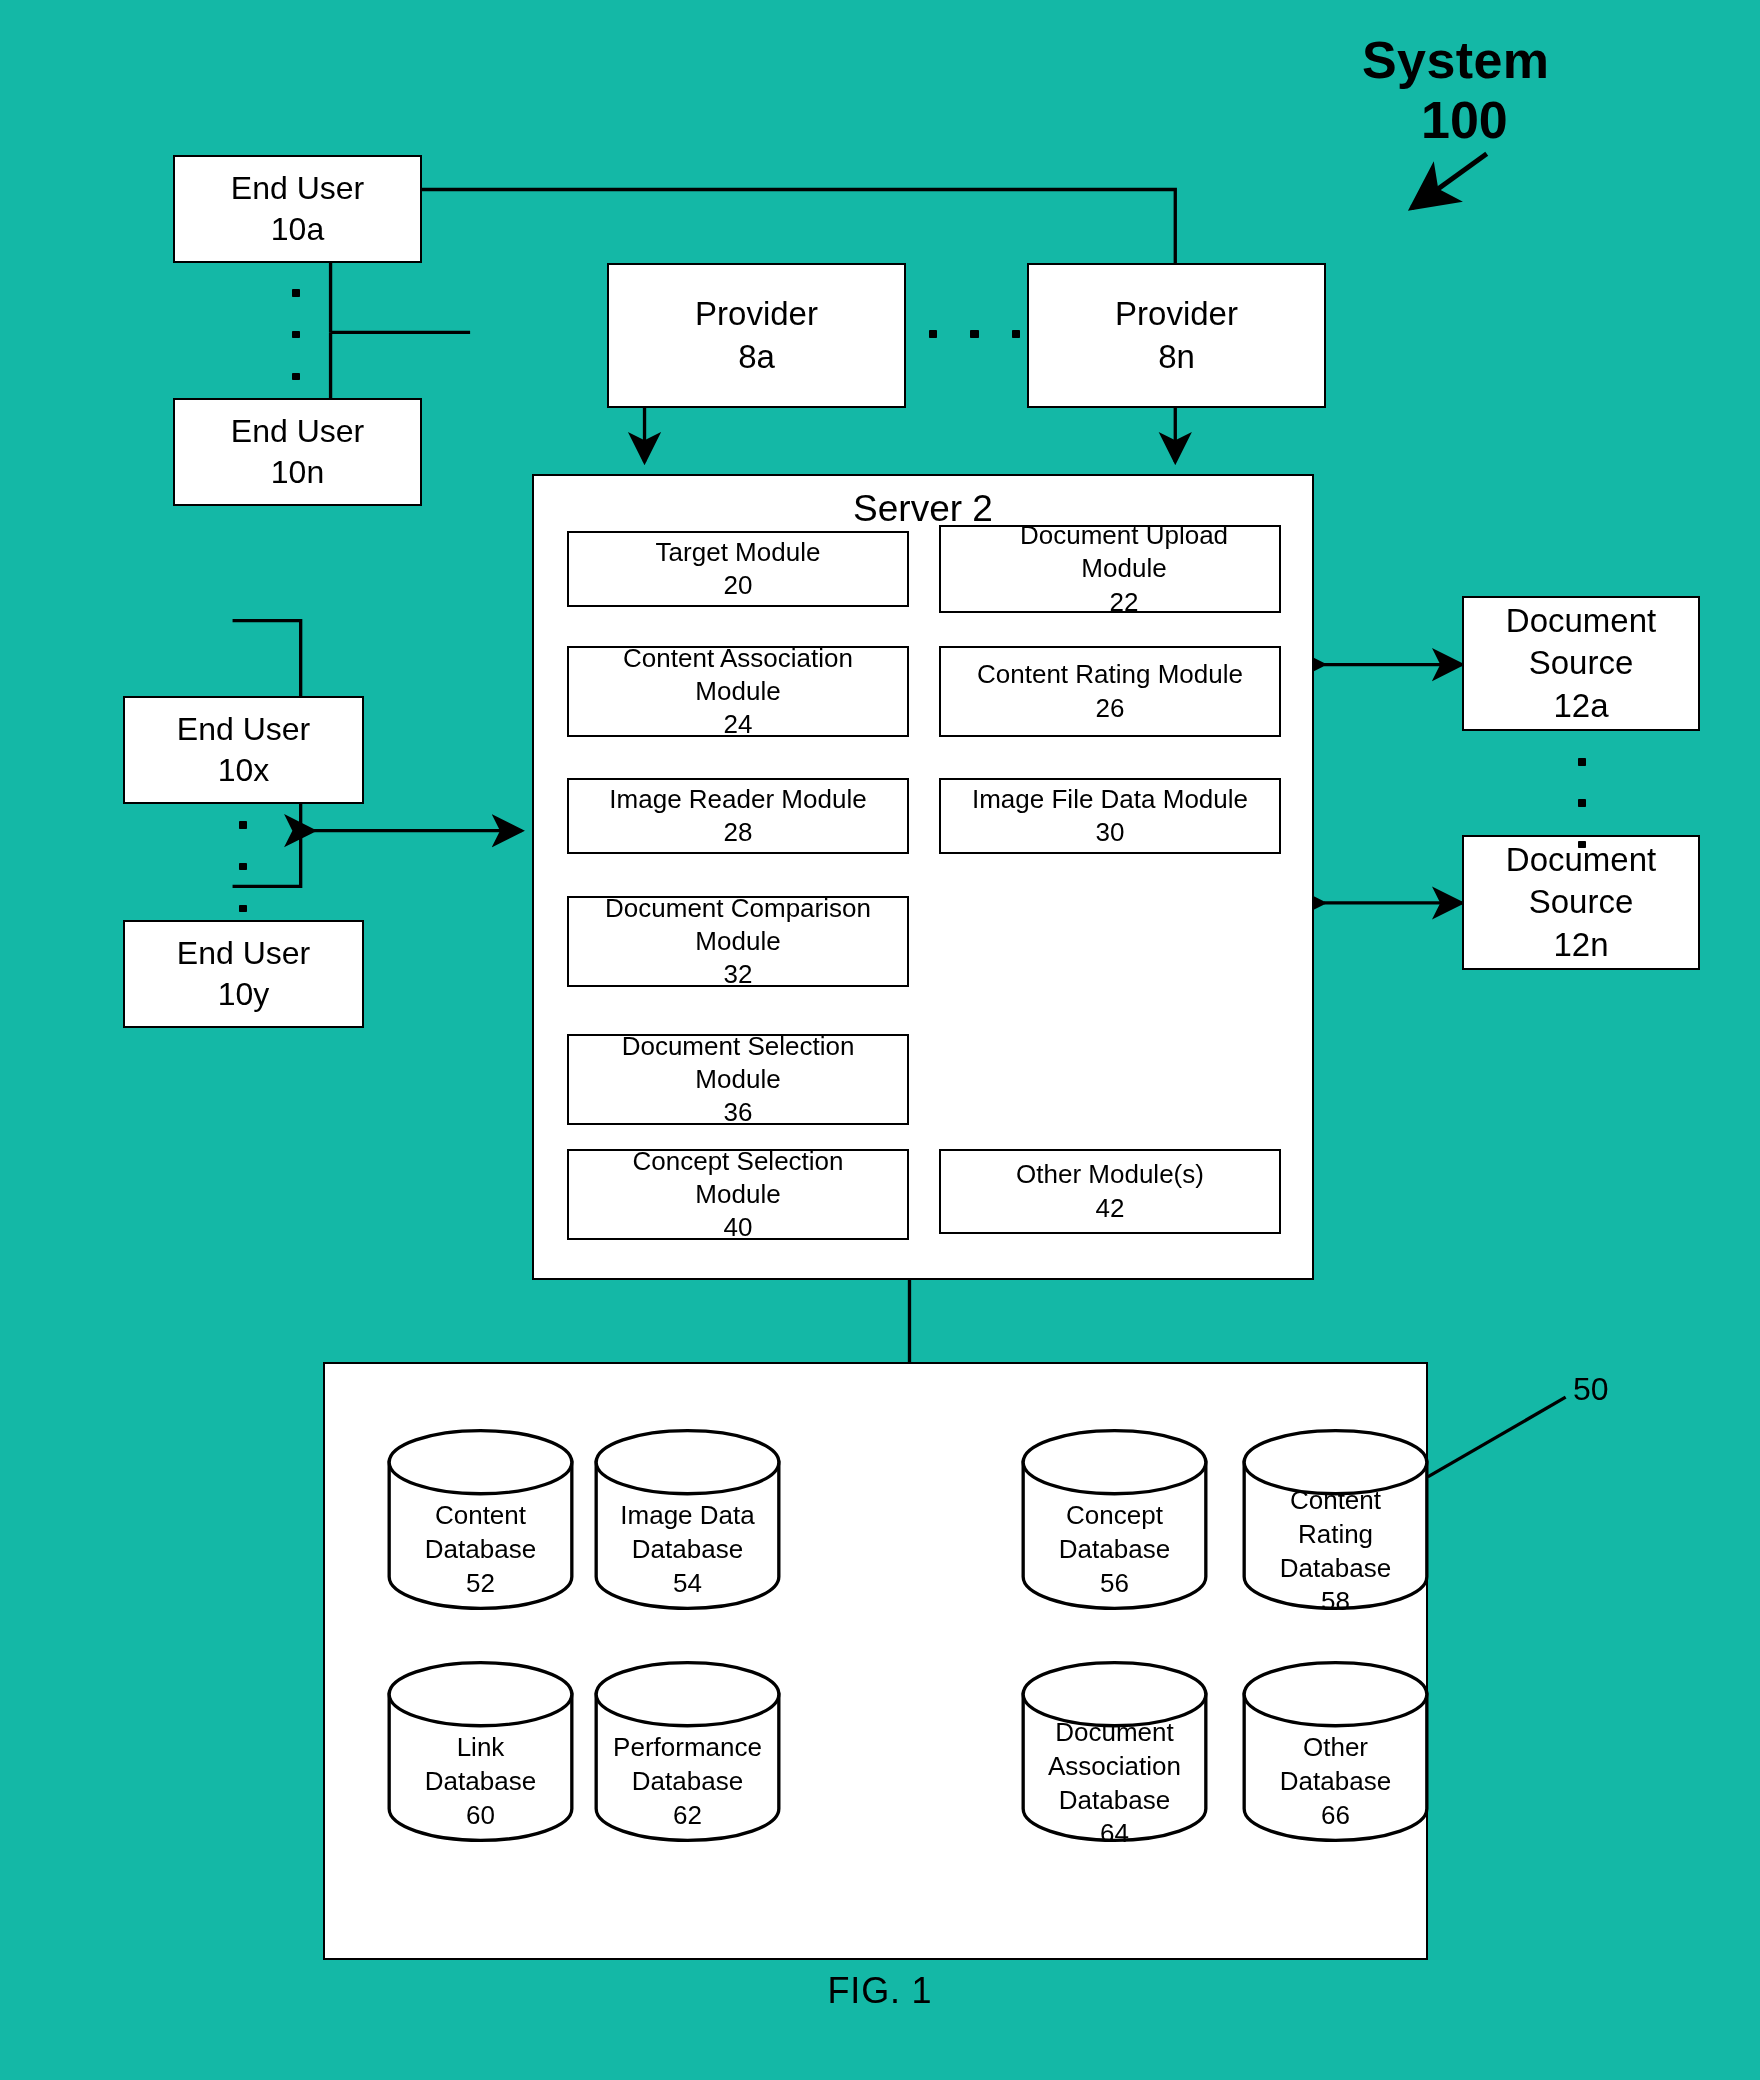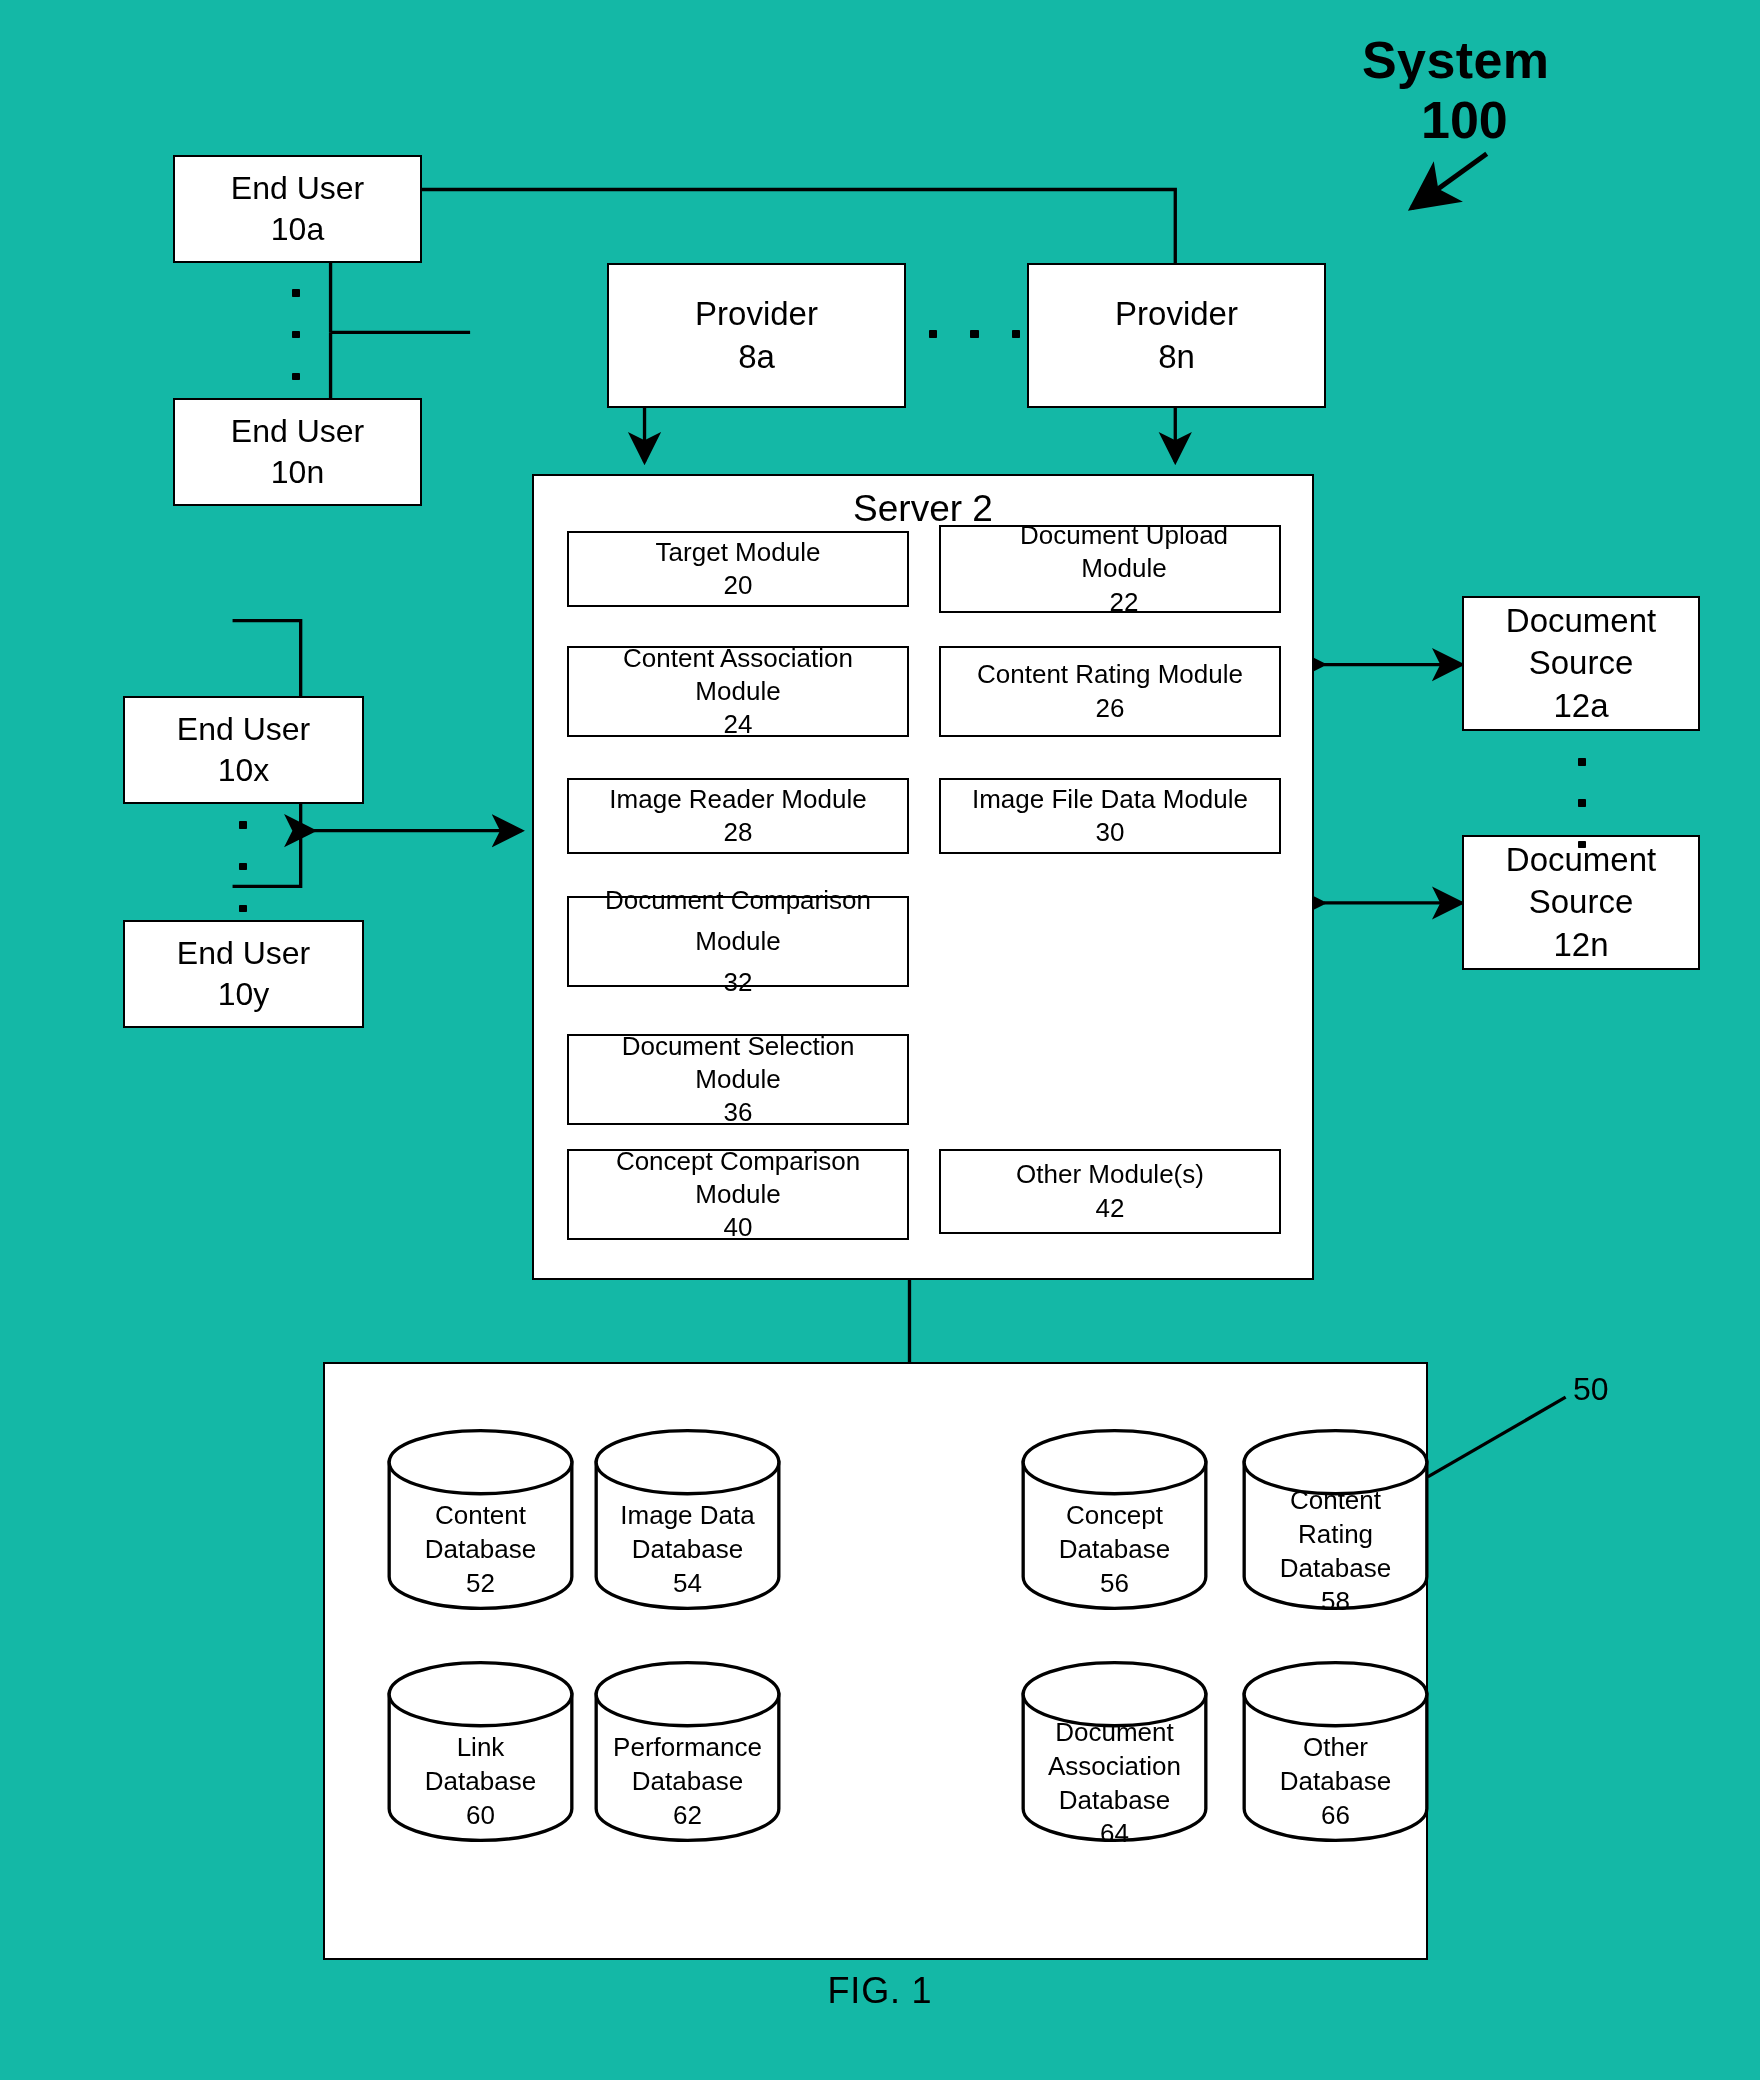--- a/index.html
+++ b/index.html
@@ -283,32 +283,32 @@
   </div>
   <div class="node t-module" style="left:567px; top:646px; width:342px; height:91px;">
     <span class="l1">Content Association</span>
     <span class="l2">Module</span>
     <span class="l3">24</span>
   </div>
   <div class="node t-module" style="left:567px; top:778px; width:342px; height:76px;">
     <span class="l1">Image Reader Module</span>
     <span class="l3">28</span>
   </div>
-  <div class="node t-module" style="left:567px; top:896px; width:342px; height:91px;gap:8px;">
+  <div class="node t-module" style="left:567px; top:896px; width:342px; height:91px;">
     <span class="l1">Document Comparison</span>
     <span class="l2">Module</span>
     <span class="l3">32</span>
   </div>
   <div class="node t-module" style="left:567px; top:1022px; width:342px; height:91px;margin-top:12px;">
     <span class="l1">Document Selection</span>
     <span class="l2">Module</span>
     <span class="l3">36</span>
   </div>
   <div class="node t-module" style="left:567px; top:1149px; width:342px; height:91px;">
-    <span class="l1">Concept Comparison</span>
+    <span class="l1">Concept Selection</span>
     <span class="l2">Module</span>
     <span class="l3">40</span>
   </div>
 
   <div class="node t-module" style="left:939px; top:525px; width:342px; height:88px;padding-left:28px;">
     <span class="l1">Document Upload</span>
     <span class="l2">Module</span>
     <span class="l3">22</span>
   </div>
   <div class="node t-module" style="left:939px; top:646px; width:342px; height:91px;">

